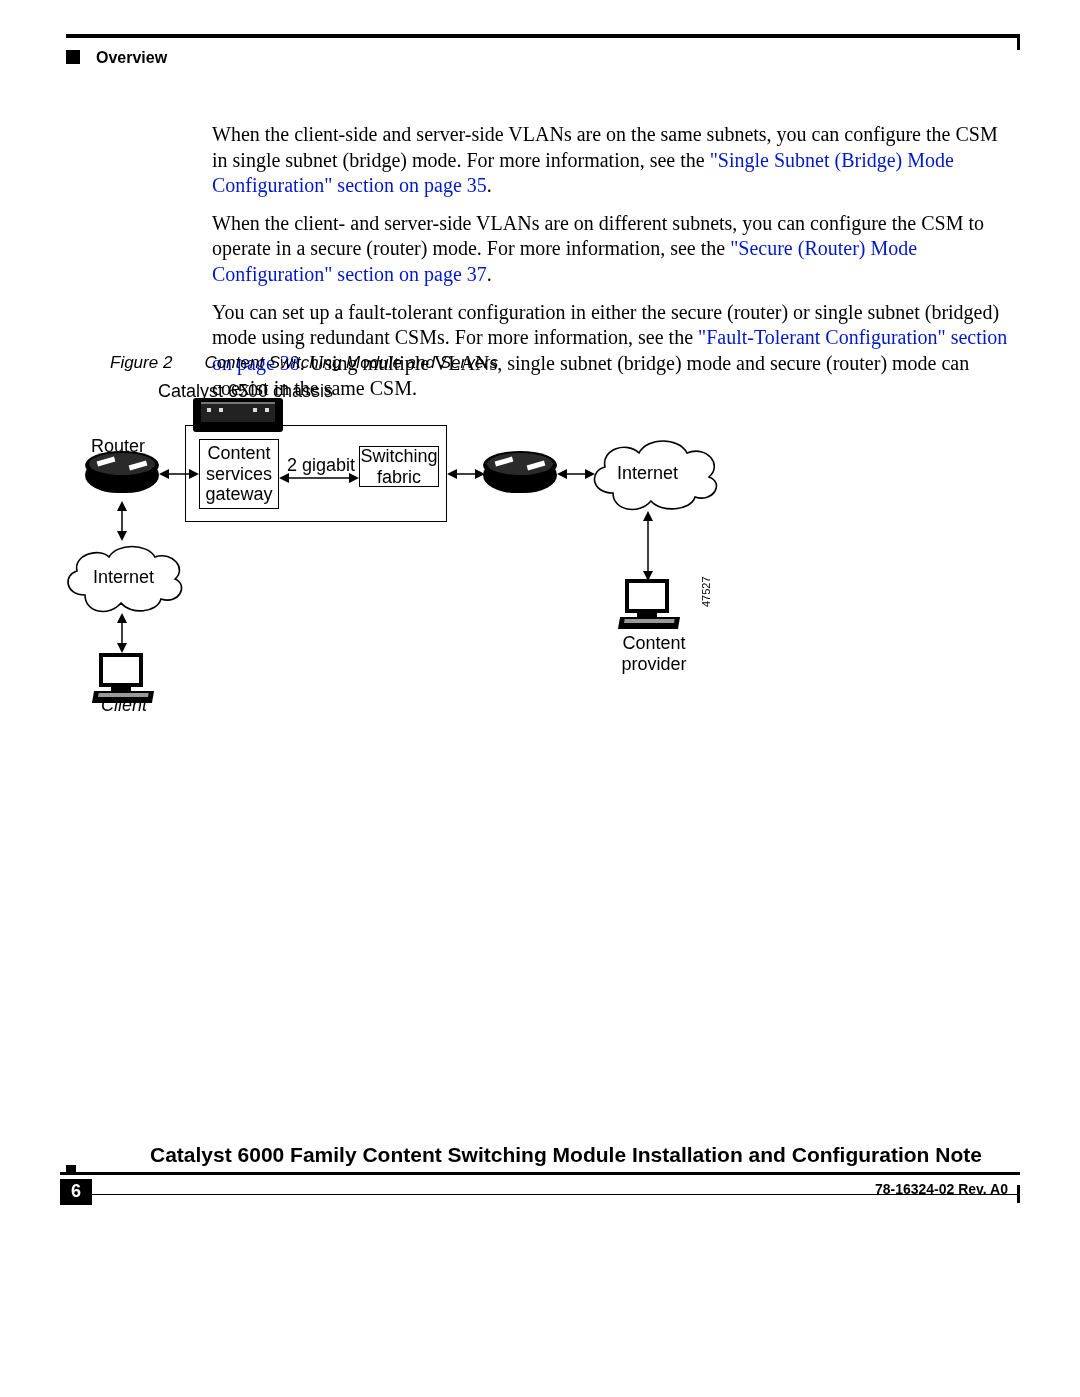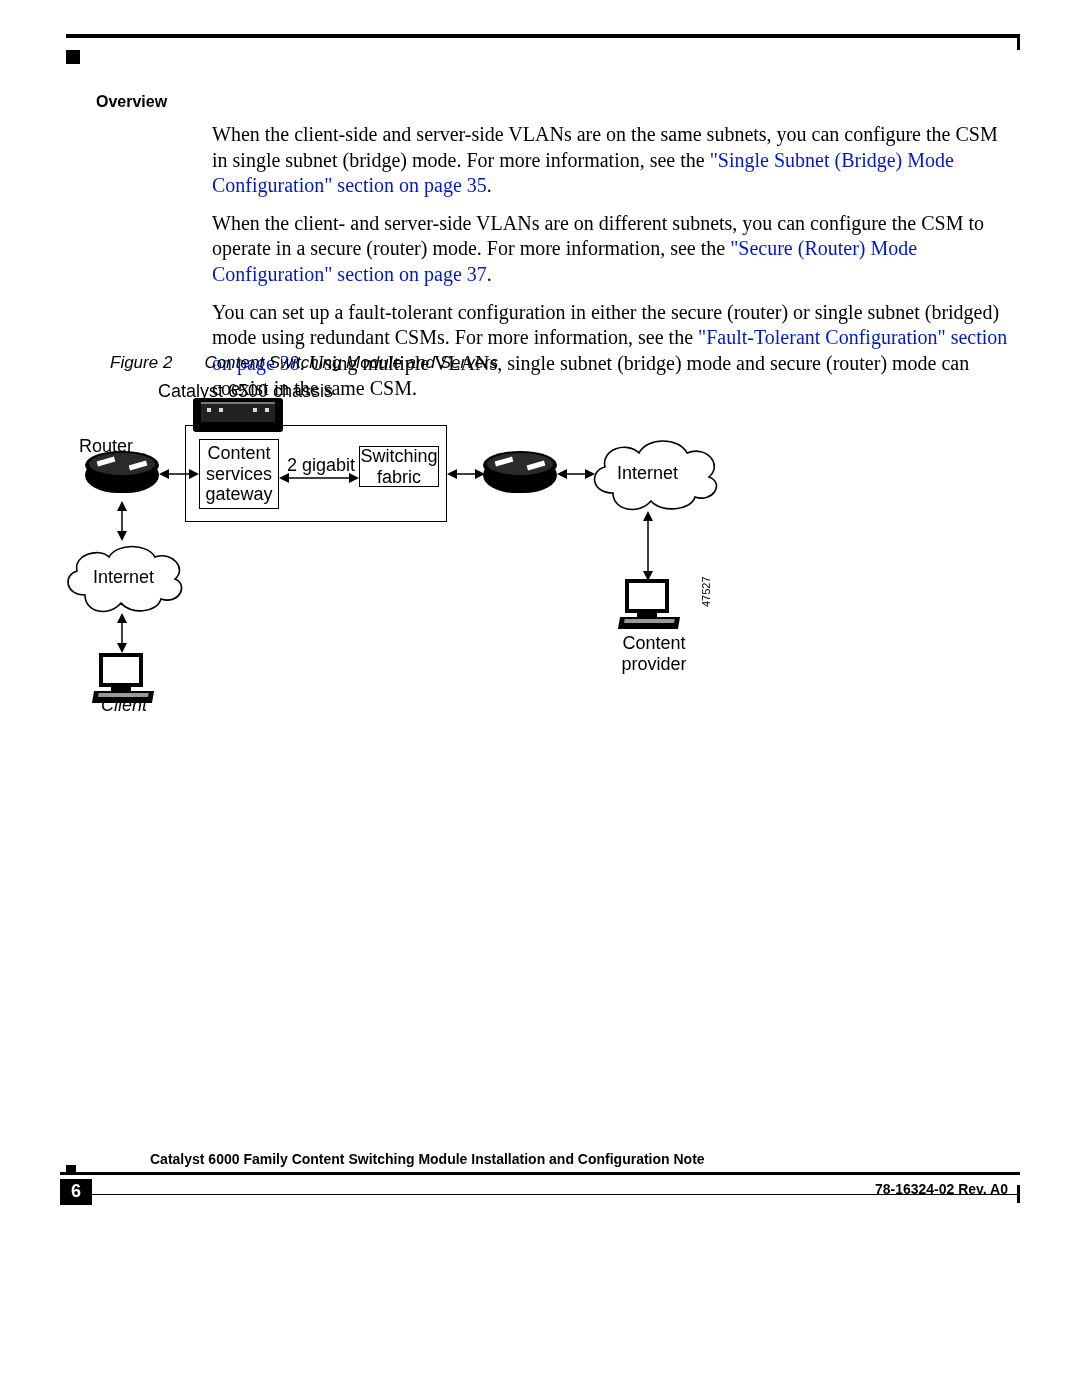--- a/index.html
+++ b/index.html
@@ -32,21 +32,20 @@
     left: 66px; top: 50px;
     width: 14px; height: 14px;
     background: #000;
   }
   .hdr-title {
     position: absolute;
     left: 96px; top: 48px;
     font-family: Arial, Helvetica, sans-serif;
     font-weight: bold;
     font-size: 16px;
-    margin-top: 44px;
   }
 
   
   .body {
     position: absolute;
     left: 200px; right: 70px; top: 122px;
   }
   .para { margin: 0 0 12px 12px; }
   .xref { color: #0018cc; }
 
@@ -180,21 +179,21 @@
     position: absolute;
     left: 60px; right: 60px; bottom: 222px;
     height: 3px;
     background: #000;
   }
   .ftr-title {
     position: absolute;
     left: 150px; bottom: 228px;
     font-family: Arial, Helvetica, sans-serif;
     font-weight: bold;
-    font-size: 14px;
+    font-size: 21px;
   }
   .ftr-thin {
     position: absolute;
     left: 92px; right: 60px; bottom: 202px;
     height: 1px;
     background: #000;
   }
   .page-num-badge {
     position: absolute;
     left: 60px; bottom: 192px;
@@ -279,21 +278,21 @@
       <line x1="8" y1="7" x2="72" y2="7" stroke="#000" stroke-width="1.5"></line>
       <polygon points="0,7 10,2 10,12" fill="#000"></polygon>
       <polygon points="80,7 70,2 70,12" fill="#000"></polygon>
     </svg>
 
     <div class="box" style="left:304px; top:71px; width:80px; height:41px;">
       <span style="white-space:pre-line;">Switching
 fabric</span>
     </div>
 
-    <div class="lbl" style="left:24px; top:61px;text-align:right;">Router</div>
+    <div class="lbl" style="left:36px; top:61px;text-align:right;">Router</div>
     <div class="router-icon" style="left:30px; top:76px;">
       <div class="cyl"></div>
         <div class="top"></div>
         <div class="top-face"></div>
         <div class="arrows"></div>
     </div>
 
     <svg class="arrow" style="left:104px; top:92px;" width="40" height="14">
       <line x1="8" y1="7" x2="32" y2="7" stroke="#000" stroke-width="1.5"></line>
       <polygon points="0,7 10,2 10,12" fill="#000"></polygon>

